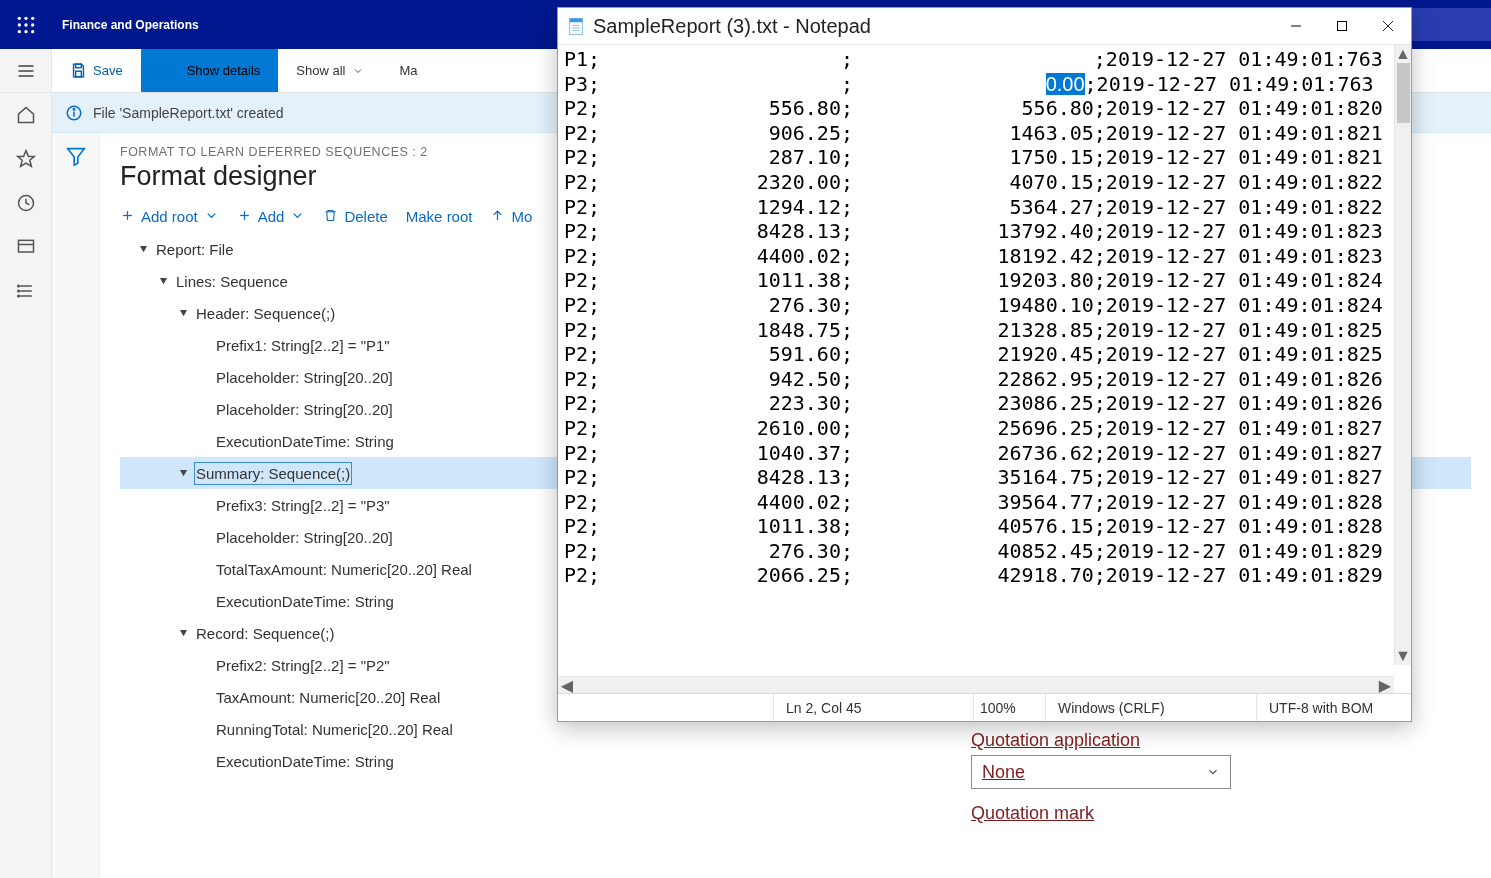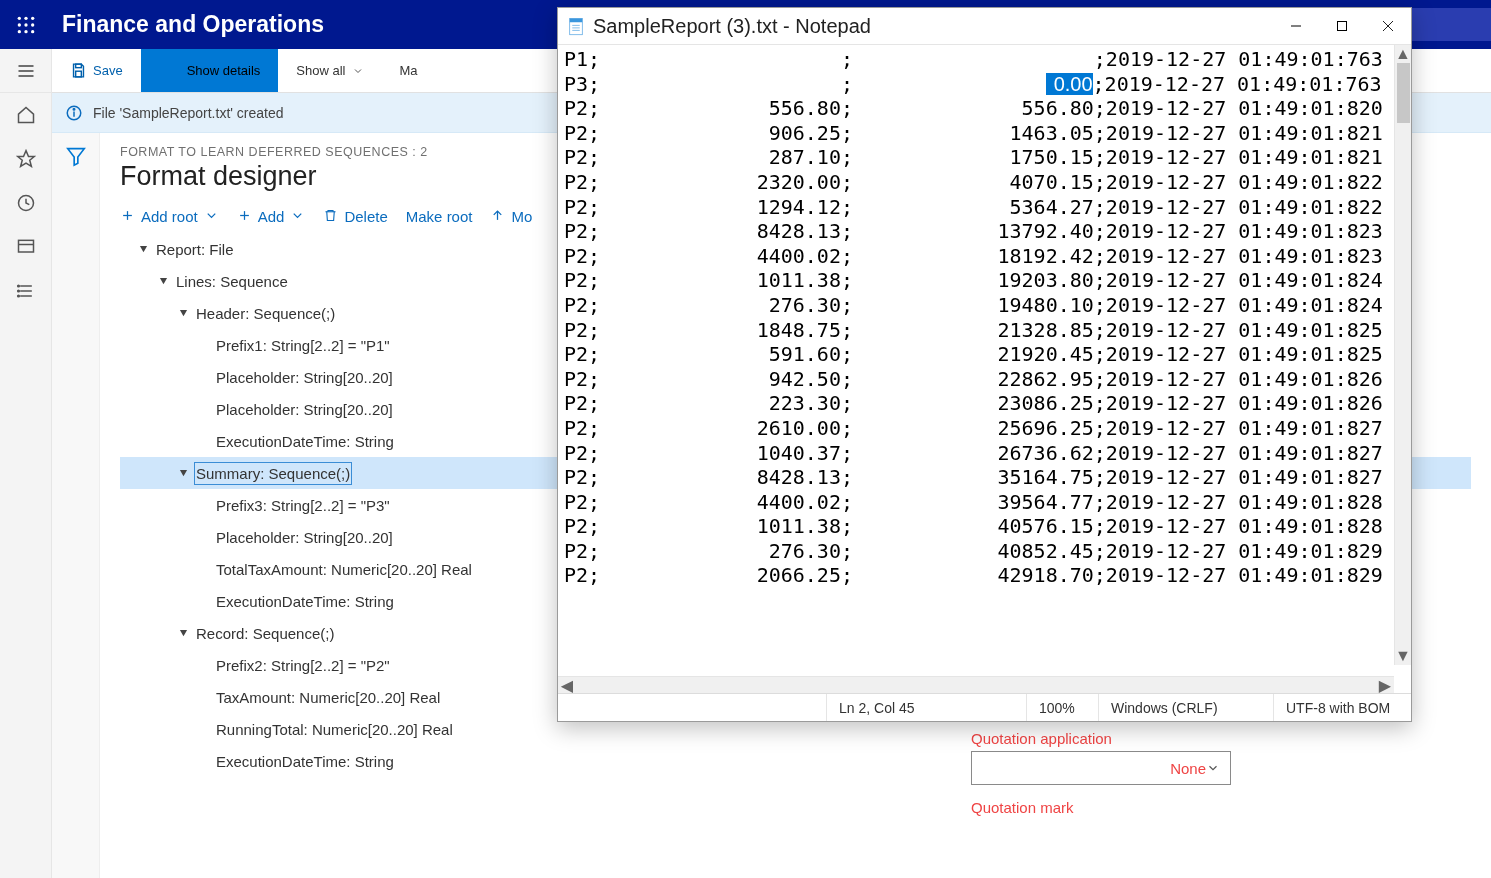--- a/index.html
+++ b/index.html
@@ -2,21 +2,21 @@
 <html><head>
   <meta charset="utf-8">
   <style>
     * { box-sizing: border-box; margin: 0; padding: 0; font-family: "Segoe UI", Arial, sans-serif; }
     html, body { width: 1491px; height: 878px; overflow: hidden; background: #fff; }
 
     
     .d365-topbar { height: 49px; background: #00188f; color: #fff; display: flex; align-items: center; }
     .waffle { width: 52px; height: 49px; display: flex; align-items: center; justify-content: center; cursor: pointer; }
     .waffle svg { width: 20px; height: 20px; }
-    .brand { font-size: 23px; font-weight: 600; margin-left: 10px; }
+    .brand { font-size: 12px; font-weight: 600; margin-left: 10px; }
     .topbar-search { margin-left: auto; background: #2a3db0; width: 370px; height: 33px; display: flex; align-items: center; color: #e8eaff; }
     .topbar-search .sicon { width: 36px; display: flex; justify-content: center; }
     .topbar-search span.ph { font-size: 15px; }
 
     .actionbar { height: 44px; background: #fff; display: flex; align-items: stretch; border-bottom: 1px solid #e1e1e1; padding-left: 52px; }
     .actionbar .act { display: flex; align-items: center; gap: 6px; padding: 0 18px; font-size: 13px; color: #0060ac; cursor: pointer; }
     .actionbar .act.save .ic { width: 17px; height: 17px; }
     .actionbar .act.selected { background: #0078d4; color: #000000; padding-left: 46px; }
     .actionbar .act.neutral { color: #333; }
     .chev { width: 12px; height: 12px; }
@@ -44,51 +44,51 @@
 
     .tree { font-size: 15px; color: #333; }
     .tree .node { display: flex; align-items: center; height: 32px; padding-left: var(--ind); cursor: pointer; }
     .tree .caret { width: 14px; display: flex; justify-content: center; margin-right: 6px; color: #444; }
     .tree .caret svg { width: 9px; height: 9px; }
     .tree .node.noc .caret { visibility: hidden; }
     .tree .node.sel { background: #cfe6fb; }
     .tree .node.sel .label { outline: 1px solid #3a8dd6; outline-offset: 1px; padding: 1px 0; }
 
     
-    .rightfields { position: absolute; right: 260px; top: 730px; width: 260px; font-size: 15px; color: #ef4444; }
+    .rightfields { position: absolute; right: 260px; top: 730px; width: 260px; font-size: 18px; color: #7f1d1d; text-decoration: underline; }
     .rightfields label { display: block; margin-bottom: 4px; }
-    .rightfields .selectbox { height: 34px; border: 1px solid #8a8a8a; display: flex; align-items: center; justify-content: flex-end; padding: 0 10px; margin-bottom: 14px; background: #fff; }
+    .rightfields .selectbox { height: 34px; border: 1px solid #8a8a8a; display: flex; align-items: center; justify-content: space-between; padding: 0 10px; margin-bottom: 14px; background: #fff; }
     .rightfields .selectbox svg { width: 14px; height: 14px; }
 
     
     .notepad { position: absolute; left: 557px; top: 7px; width: 855px; height: 715px; background: #fff; border: 1px solid #9a9a9a; box-shadow: 0 6px 22px rgba(0,0,0,.25); display: flex; flex-direction: column; }
     .np-title { height: 36px; display: flex; align-items: center; padding-left: 8px; font-size: 20px; color: #222; }
     .np-title .npicon { width: 20px; height: 20px; margin-right: 7px; }
     .np-title .wbtns { margin-left: auto; display: flex; }
     .np-title .wbtn { width: 46px; height: 32px; display: flex; align-items: center; justify-content: center; cursor: pointer; }
     .np-menu { height: 28px; display: flex; align-items: center; gap: 20px; padding: 0 12px; font-size: 15px; }
     .np-menu span { cursor: pointer; }
     .np-body { flex: 1; position: relative; overflow: hidden; border-top: 1px solid #e5e5e5; }
     .np-text { position: absolute; inset: 0; padding: 2px 6px; font-family: Consolas, monospace; font-size: 20px; line-height: 24.6px; color: #000; white-space: pre; overflow: hidden; }
-    .np-text .hl { background: #0078d4; color: #fff; padding-left: 8px; }
+    .np-text .hl { background: #0078d4; color: #fff; }
     .np-scroll { position: absolute; top: 0; right: 0; bottom: 28px; width: 17px; background: #f0f0f0; border-left: 1px solid #e5e5e5; }
     .np-scroll .thumb { position: absolute; top: 18px; left: 2px; width: 13px; height: 60px; background: #c7c7c7; }
     .np-scroll .arrow { height: 18px; display: flex; align-items: center; justify-content: center; color: #666; }
     .np-scroll .arrow.down { position: absolute; bottom: 0; left: 0; right: 0; }
     .np-hscroll { position: absolute; left: 0; right: 17px; bottom: 0; height: 17px; background: #f0f0f0; border-top: 1px solid #e5e5e5; }
     .np-hscroll .arrowl, .np-hscroll .arrowr { width: 18px; height: 17px; display: flex; align-items: center; justify-content: center; color: #666; position: absolute; top: 0; }
     .np-hscroll .arrowl { left: 0; } .np-hscroll .arrowr { right: 0; }
 
     .np-status { height: 28px; border-top: 1px solid #dcdcdc; display: flex; font-size: 14px; color: #333; }
     .np-status .cell { padding: 4px 12px; border-left: 1px solid #e5e5e5; display: flex; align-items: center; }
     .np-status .cell.first { flex: 1; border-left: none; }
     .np-status .cell.pos { width: 200px; }
-    .np-status .cell.zoom { width: 72px; }
+    .np-status .cell.zoom { width: 72px; padding-left: 6px; }
     .np-status .cell.eol { width: 175px; }
-    .np-status .cell.enc { width: 138px; }
+    .np-status .cell.enc { width: 155px; margin-left: 36px; }
   </style>
 </head>
 <body>
 
 <div class="d365-topbar">
   <div class="waffle">
     <svg viewBox="0 0 24 24" fill="#fff">
         <circle cx="4" cy="4" r="2"></circle>
         <circle cx="12" cy="4" r="2"></circle>
         <circle cx="20" cy="4" r="2"></circle>

